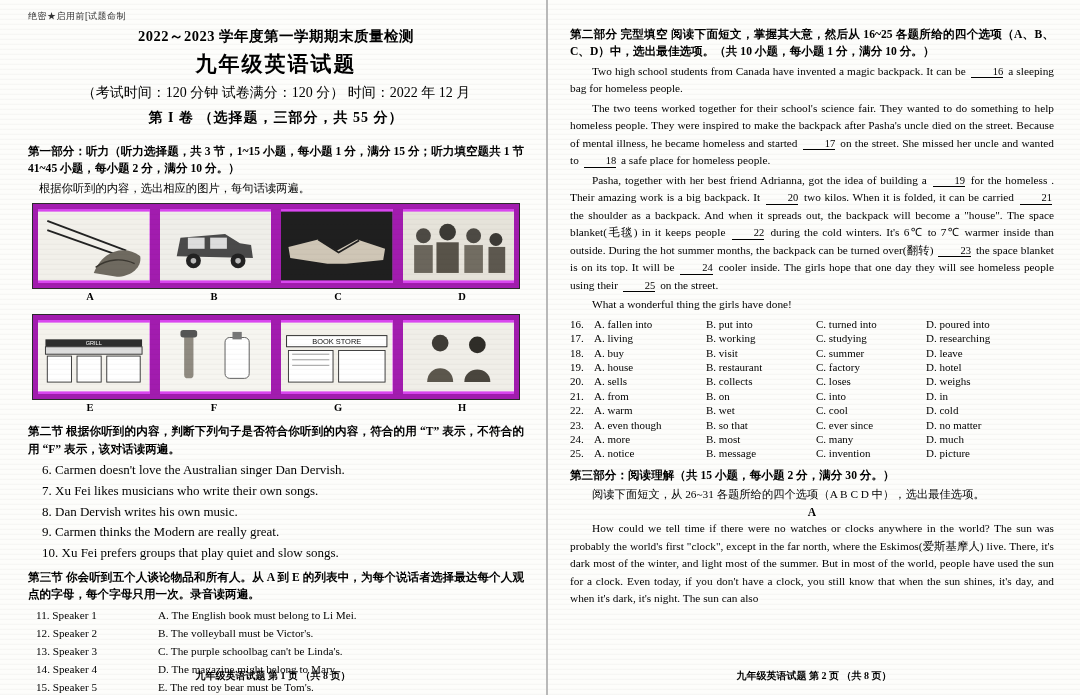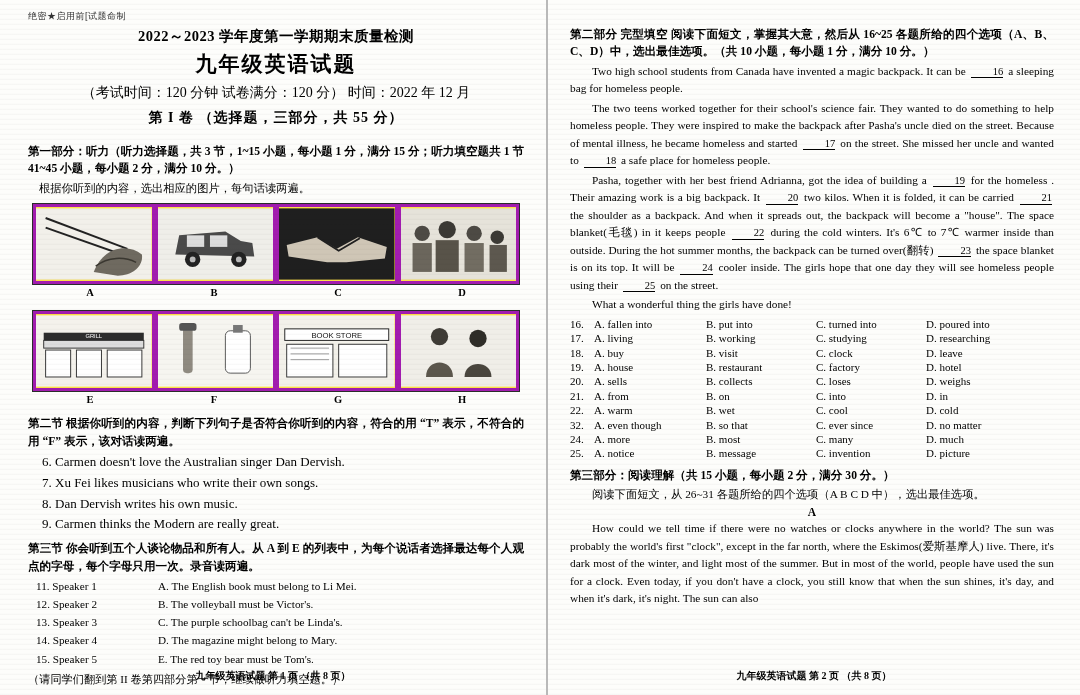--- a/index.html
+++ b/index.html
@@ -89,24 +89,24 @@
     text-align: justify;
   }
   
   .pics {
     border: 1px solid #2b2b2b;
     margin: 6px 4px 2px 4px;
     display: grid;
     grid-template-columns: 1fr 1fr 1fr 1fr;
   }
   .pic-cell {
-    border: 3px solid #a21caf;
+    border: 5px solid #a21caf;
     height: 74px;
     position: relative;
-    background: #fde047;
+    background: #d946ef;
     overflow: hidden;
   }
   .labels-row {
     position: relative;
     height: 15px;
   }
   .lbl {
     position: absolute;
     font-size: 10.5px;
     font-weight: bold;
@@ -301,20 +301,21 @@
       <span class="lbl" style="left:62.5%">G</span>
       <span class="lbl" style="left:87.5%">H</span>
     </div>
 
     <div class="sec-head" style="margin-top:6px">第二节  根据你听到的内容，判断下列句子是否符合你听到的内容，符合的用 “T” 表示，不符合的用 “F” 表示，该对话读两遍。</div>
 
     <div class="list-line">6. Carmen doesn't love the Australian singer Dan Dervish.</div>
     <div class="list-line">7. Xu Fei likes musicians who write their own songs.</div>
     <div class="list-line">8. Dan Dervish writes his own music.</div>
     <div class="list-line">9. Carmen thinks the Modern are really great.</div>
+    <div class="list-line">10. Xu Fei prefers groups that play quiet and slow songs.</div>
 
     <div class="sec-head" style="margin-top:5px">第三节  你会听到五个人谈论物品和所有人。从 A 到 E 的列表中，为每个说话者选择最达每个人观点的字母，每个字母只用一次。录音读两遍。</div>
 
     <div class="spk-table">
       <div class="spk-col-a">
         <div>11. Speaker 1</div>
         <div>12. Speaker 2</div>
         <div>13. Speaker 3</div>
         <div>14. Speaker 4</div>
         <div>15. Speaker 5</div>
@@ -364,21 +365,21 @@
           <td class="opt-num">17.</td>
           <td class="opt-a">A. living</td>
           <td class="opt-b">B. working</td>
           <td class="opt-c">C. studying</td>
           <td class="opt-d">D. researching</td>
         </tr>
         <tr>
           <td class="opt-num">18.</td>
           <td class="opt-a">A. buy</td>
           <td class="opt-b">B. visit</td>
-          <td class="opt-c">C. clock</td>
+          <td class="opt-c">C. summer</td>
           <td class="opt-d">D. leave</td>
         </tr>
         <tr>
           <td class="opt-num">19.</td>
           <td class="opt-a">A. house</td>
           <td class="opt-b">B. restaurant</td>
           <td class="opt-c">C. factory</td>
           <td class="opt-d">D. hotel</td>
         </tr>
         <tr>
@@ -396,21 +397,21 @@
           <td class="opt-d">D. in</td>
         </tr>
         <tr>
           <td class="opt-num">22.</td>
           <td class="opt-a">A. warm</td>
           <td class="opt-b">B. wet</td>
           <td class="opt-c">C. cool</td>
           <td class="opt-d">D. cold</td>
         </tr>
         <tr>
-          <td class="opt-num">32.</td>
+          <td class="opt-num">23.</td>
           <td class="opt-a">A. even though</td>
           <td class="opt-b">B. so that</td>
           <td class="opt-c">C. ever since</td>
           <td class="opt-d">D. no matter</td>
         </tr>
         <tr>
           <td class="opt-num">24.</td>
           <td class="opt-a">A. more</td>
           <td class="opt-b">B. most</td>
           <td class="opt-c">C. many</td>

